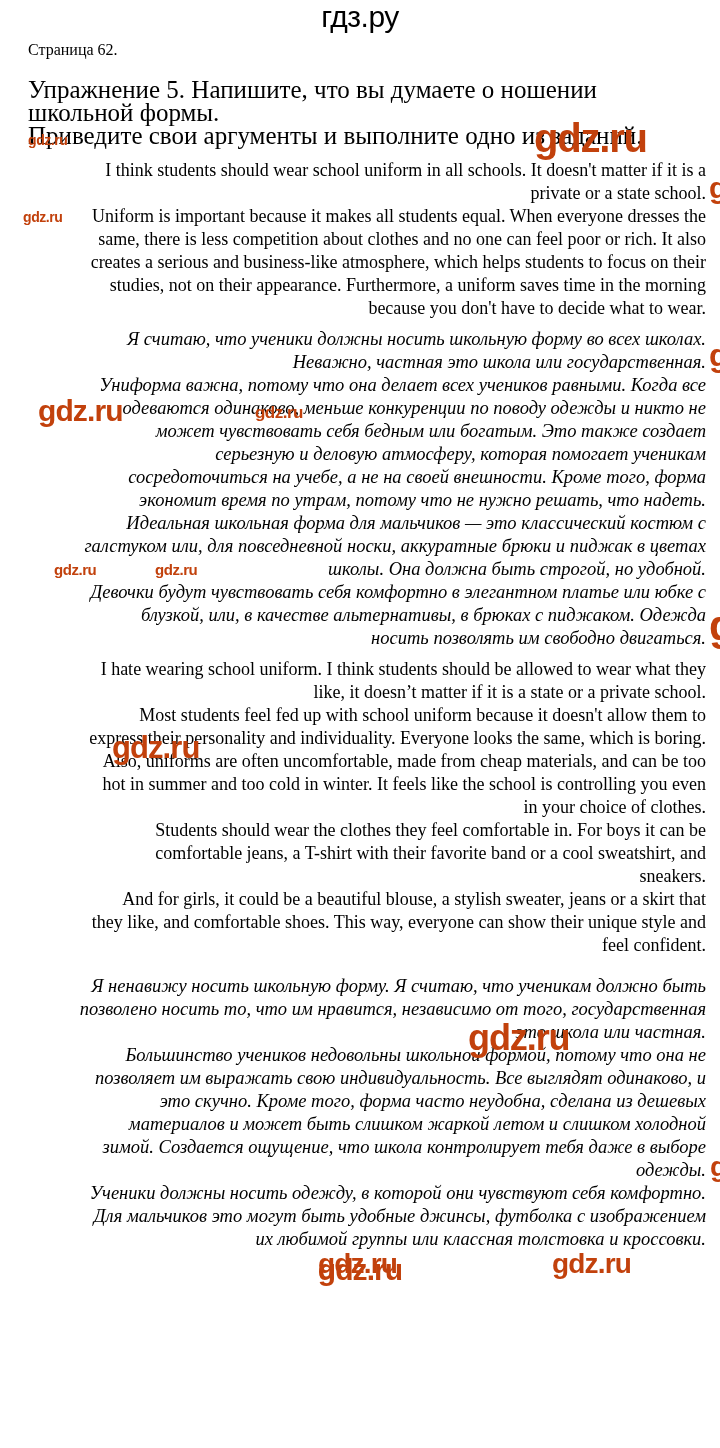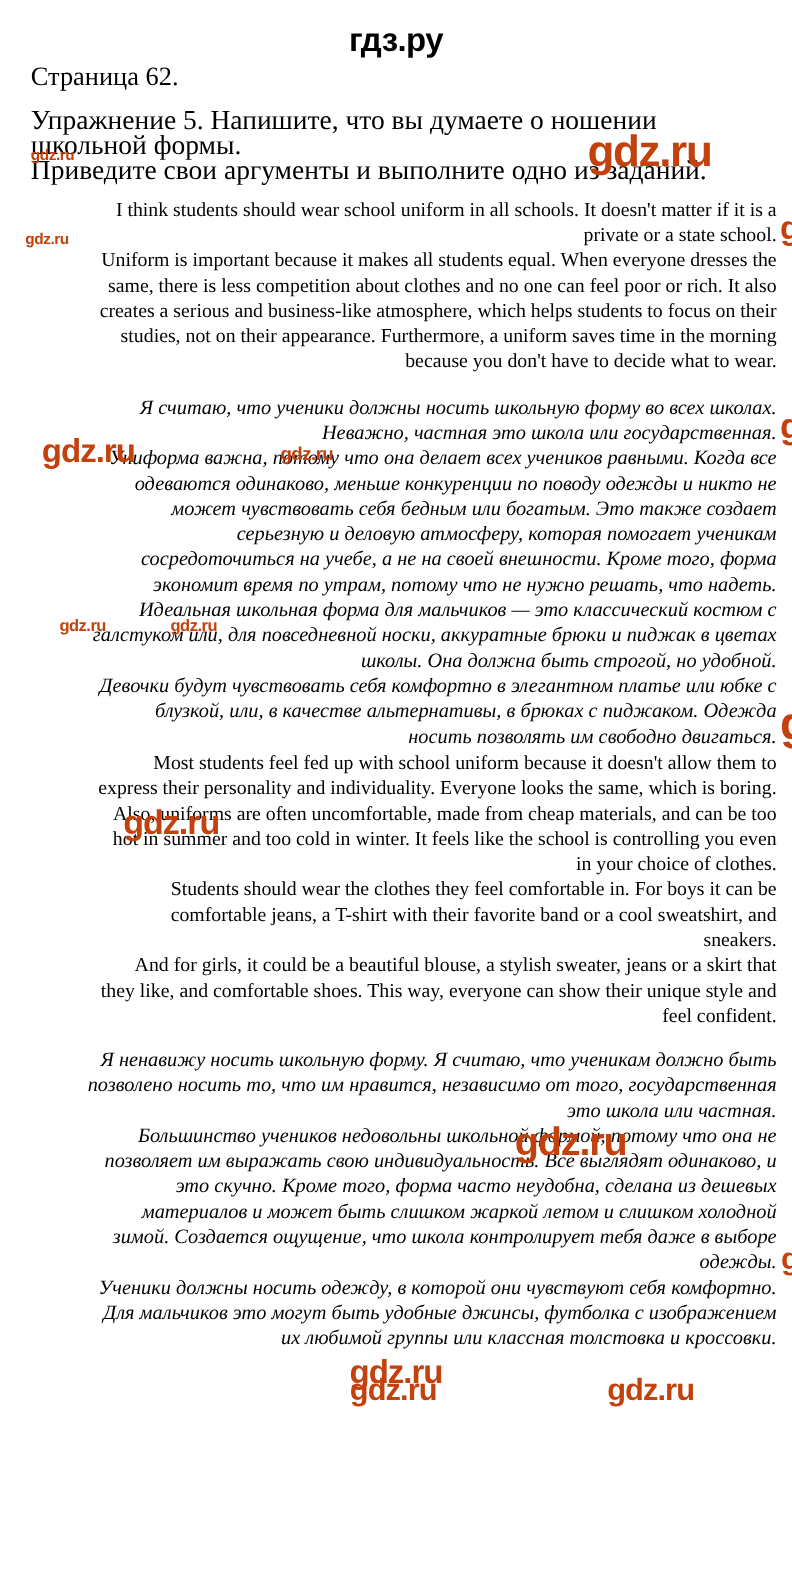--- a/index.html
+++ b/index.html
@@ -6,47 +6,47 @@
   .page {
     position:relative;
     width:720px; height:1448px;
     margin:0 auto;
     background:#ffffff;
     color:#000000;
     font-family:"Liberation Serif", serif;
     overflow:hidden;
   }
   .logo {
-    padding-top:20px;
+    padding-top:0;
     text-align:center;
     font-family:"Liberation Sans","DejaVu Sans",sans-serif;
-    font-weight:bold;
+    font-weight:normal;
     font-size:30px;
     line-height:34px;
     letter-spacing:-0.5px;
   }
   .page-label {
     margin:4px 14px 0 28px;
-    font-size:24px;
+    font-size:16px;
     line-height:24px;
     font-family:Liberation Serif, serif;
   }
   .heading {
     margin:16px 14px 0 28px;
     font-weight:normal;
     font-size:25px;
     line-height:23px;
     white-space:pre-line;
   }
   .body-text { margin:0 14px 0 28px;text-align:right; }
   p.para { margin:0; white-space:pre-line; }
   p.en { font-size:18px; line-height:23px; font-style:normal; }
   p.ru { font-size:18.5px; line-height:23px; font-style:italic; }
   p.mt12 { margin-top:12px; }
-  p.mt14 { margin-top:20px; }
+  p.mt14 { margin-top:8px; }
   p.mt8  { margin-top:8px; }
   p.mt18 { margin-top:18px; }
 
   
   .wm {
     font-family:"Liberation Sans","DejaVu Sans",sans-serif;
     font-weight:bold;
     font-style:normal;
     color:#c2410c;
     letter-spacing:-0.03em;
@@ -118,20 +118,22 @@
 экономит время по утрам, потому что не нужно решать, что надеть.</span></p>
 
     <p class="para ru"><span>Идеальная школьная форма для мальчиков — это классический костюм с
 галстуком или, для повседневной носки, аккуратные брюки и пиджак в цветах
 школы. Она должна быть строгой, но удобной.</span></p>
 
     <p class="para ru"><span>Девочки будут чувствовать себя комфортно в элегантном платье или юбке с
 блузкой, или, в качестве альтернативы, в брюках с пиджаком. Одежда
 носить позволять им свободно двигаться.</span><span class="wm-anchor wm-in-3"><span class="wm">gdz.ru</span></span></p>
 
+    <p class="para en mt8"><span>I hate wearing school uniform. I think students should be allowed to wear what they
+like, it doesn’t matter if it is a state or a private school.</span></p>
 
     <p class="para en"><span>Most students feel fed up with school uniform because it doesn't allow them to
 express their personality and individuality. Everyone looks the same, which is boring.
 Also, uniforms are often uncomfortable, made from cheap materials, and can be too
 hot in summer and too cold in winter. It feels like the school is controlling you even
 in your choice of clothes.</span></p>
 
     <p class="para en"><span>Students should wear the clothes they feel comfortable in. For boys it can be
 comfortable jeans, a T-shirt with their favorite band or a cool sweatshirt, and
 sneakers.</span></p>

